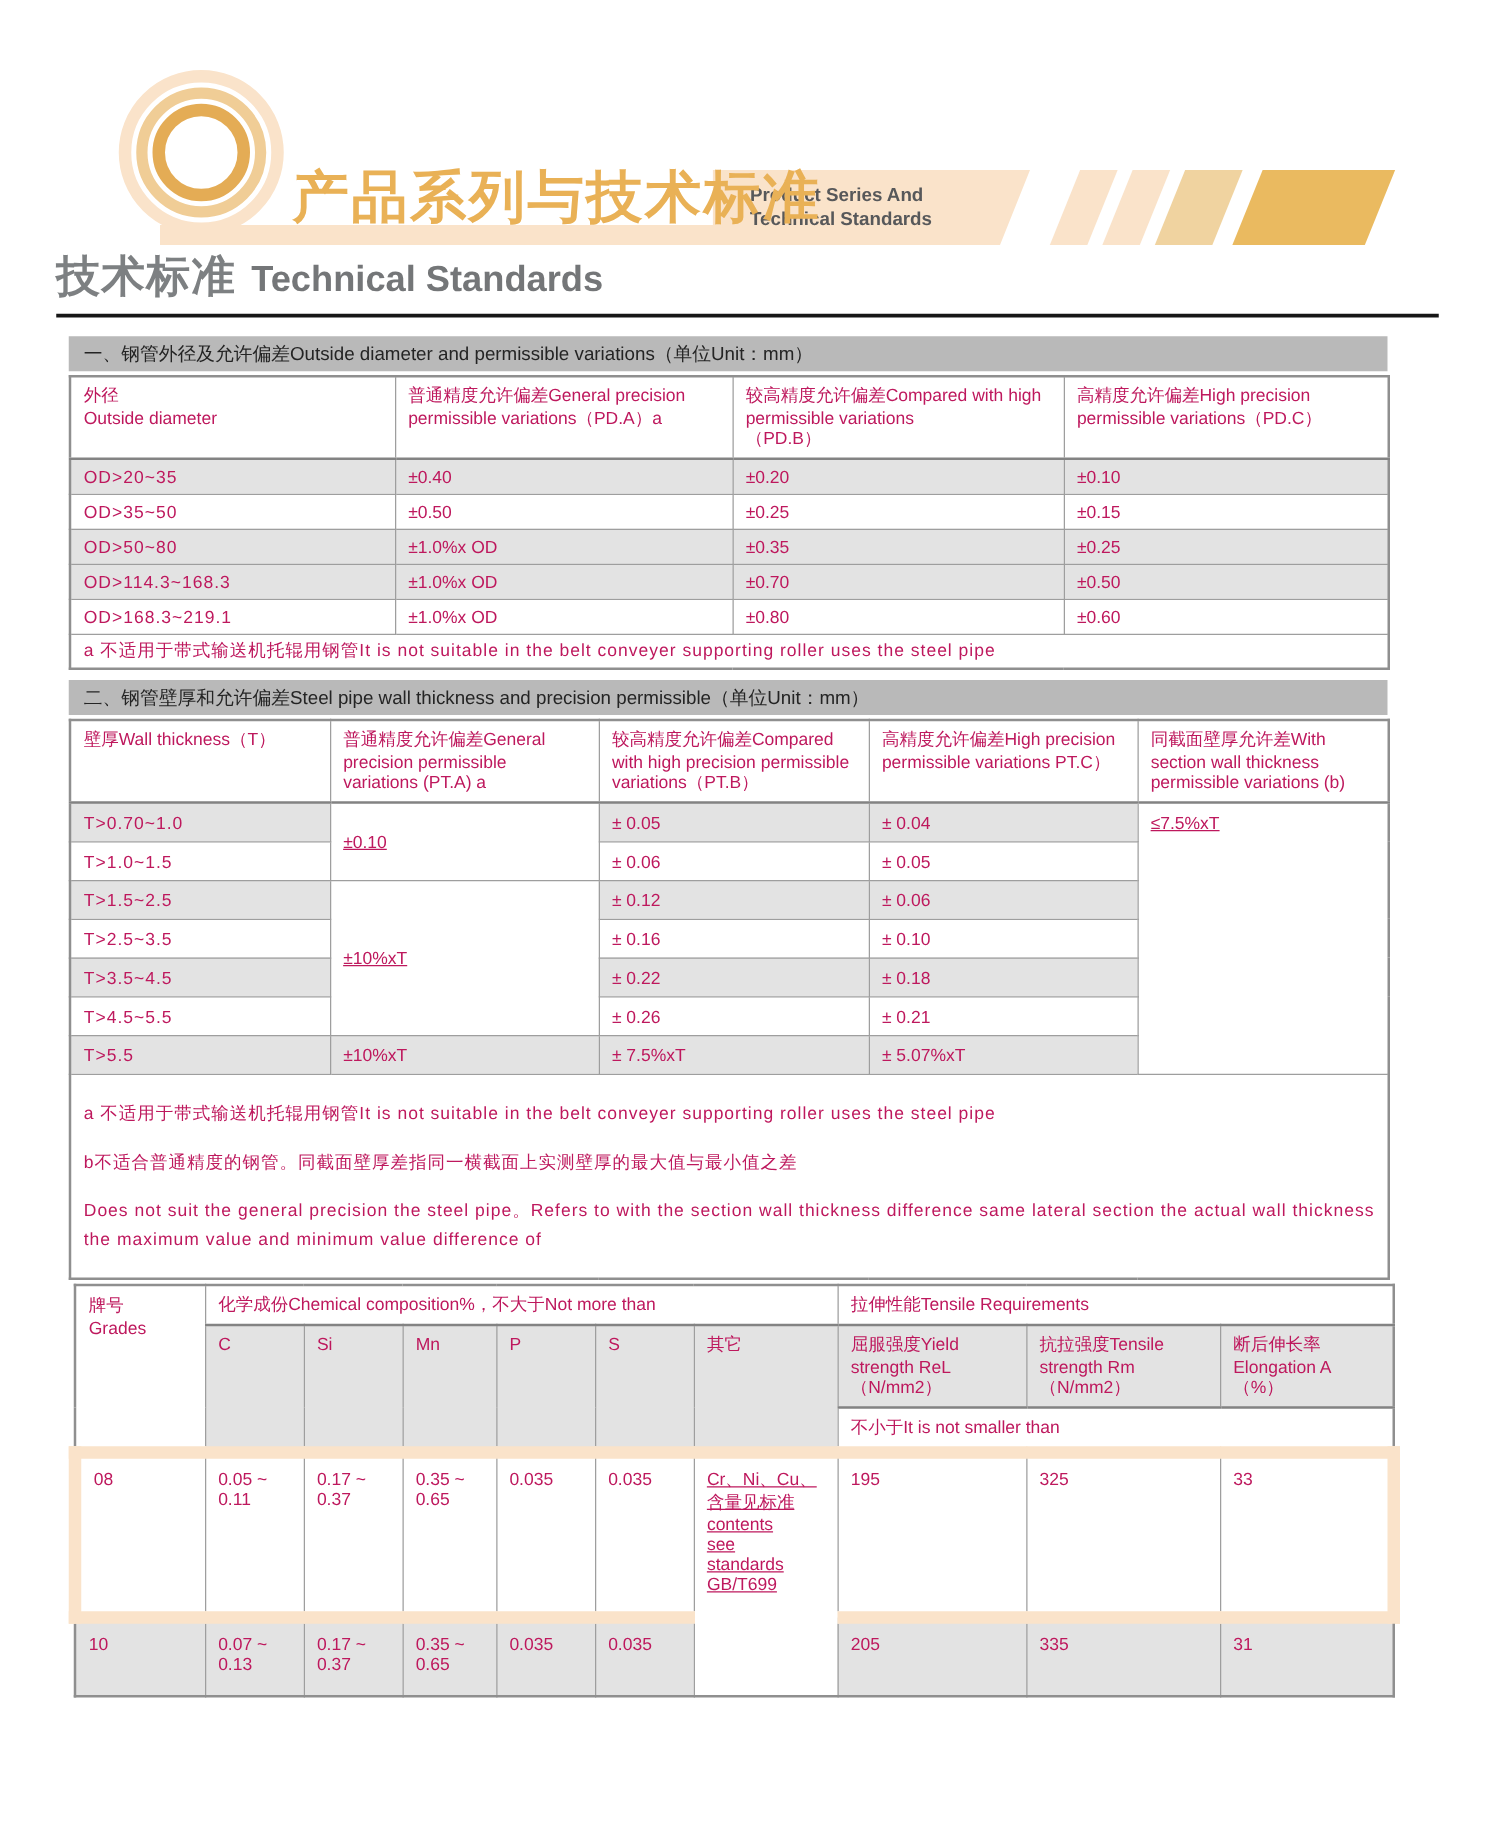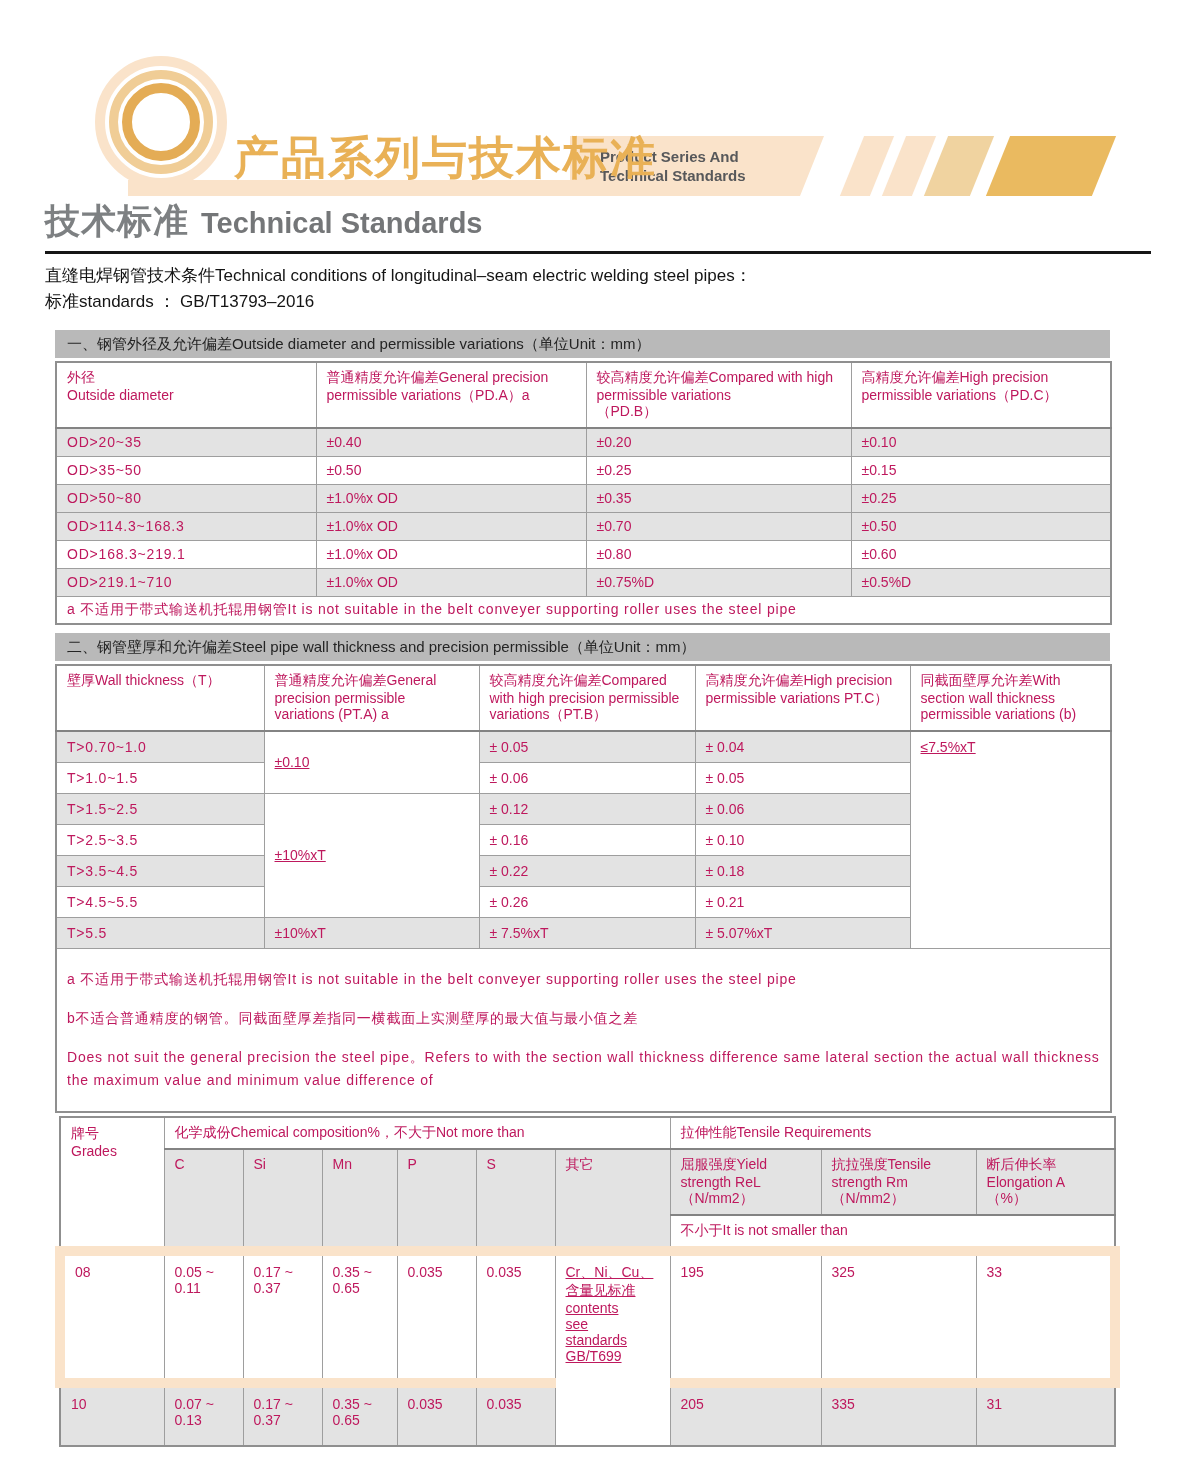--- a/index.html
+++ b/index.html
@@ -101,24 +101,20 @@
     <div class="stripe s4"></div>
   </header>
 
   <main class="content">
 
     <div class="heading-row">
       <span class="head-zh">技术标准</span><span class="head-en">Technical Standards</span>
     </div>
     <hr class="rule">
 
-    <div class="intro">
-      <p>直缝电焊钢管技术条件Technical conditions of longitudinal–seam electric welding steel pipes：</p>
-      <p>标准standards ： GB/T13793–2016</p>
-    </div>
 
     <div class="secbar">一、钢管外径及允许偏差Outside diameter and permissible variations（单位Unit：mm）</div>
     <table class="std t1">
       <colgroup>
           <col style="width:260px">
           <col style="width:270px">
           <col style="width:265px">
           <col style="width:260px">
         </colgroup>
       <thead>
@@ -154,26 +150,20 @@
             <td>OD&gt;114.3~168.3</td>
             <td>±1.0%x OD</td>
             <td>±0.70</td>
             <td>±0.50</td>
           </tr>
         <tr class="w">
             <td>OD&gt;168.3~219.1</td>
             <td>±1.0%x OD</td>
             <td>±0.80</td>
             <td>±0.60</td>
-          </tr>
-        <tr class="g">
-            <td>OD&gt;219.1~710</td>
-            <td>±1.0%x OD</td>
-            <td>±0.75%D</td>
-            <td>±0.5%D</td>
           </tr>
         <tr>
             <td class="fnote" colspan="4">a 不适用于带式输送机托辊用钢管It is not suitable in the belt conveyer supporting roller uses the steel pipe</td>
           </tr>
       </tbody>
     </table>
 
     <div class="secbar tight">二、钢管壁厚和允许偏差Steel pipe wall thickness and precision permissible（单位Unit：mm）</div>
     <table class="std t2">
       <colgroup>

